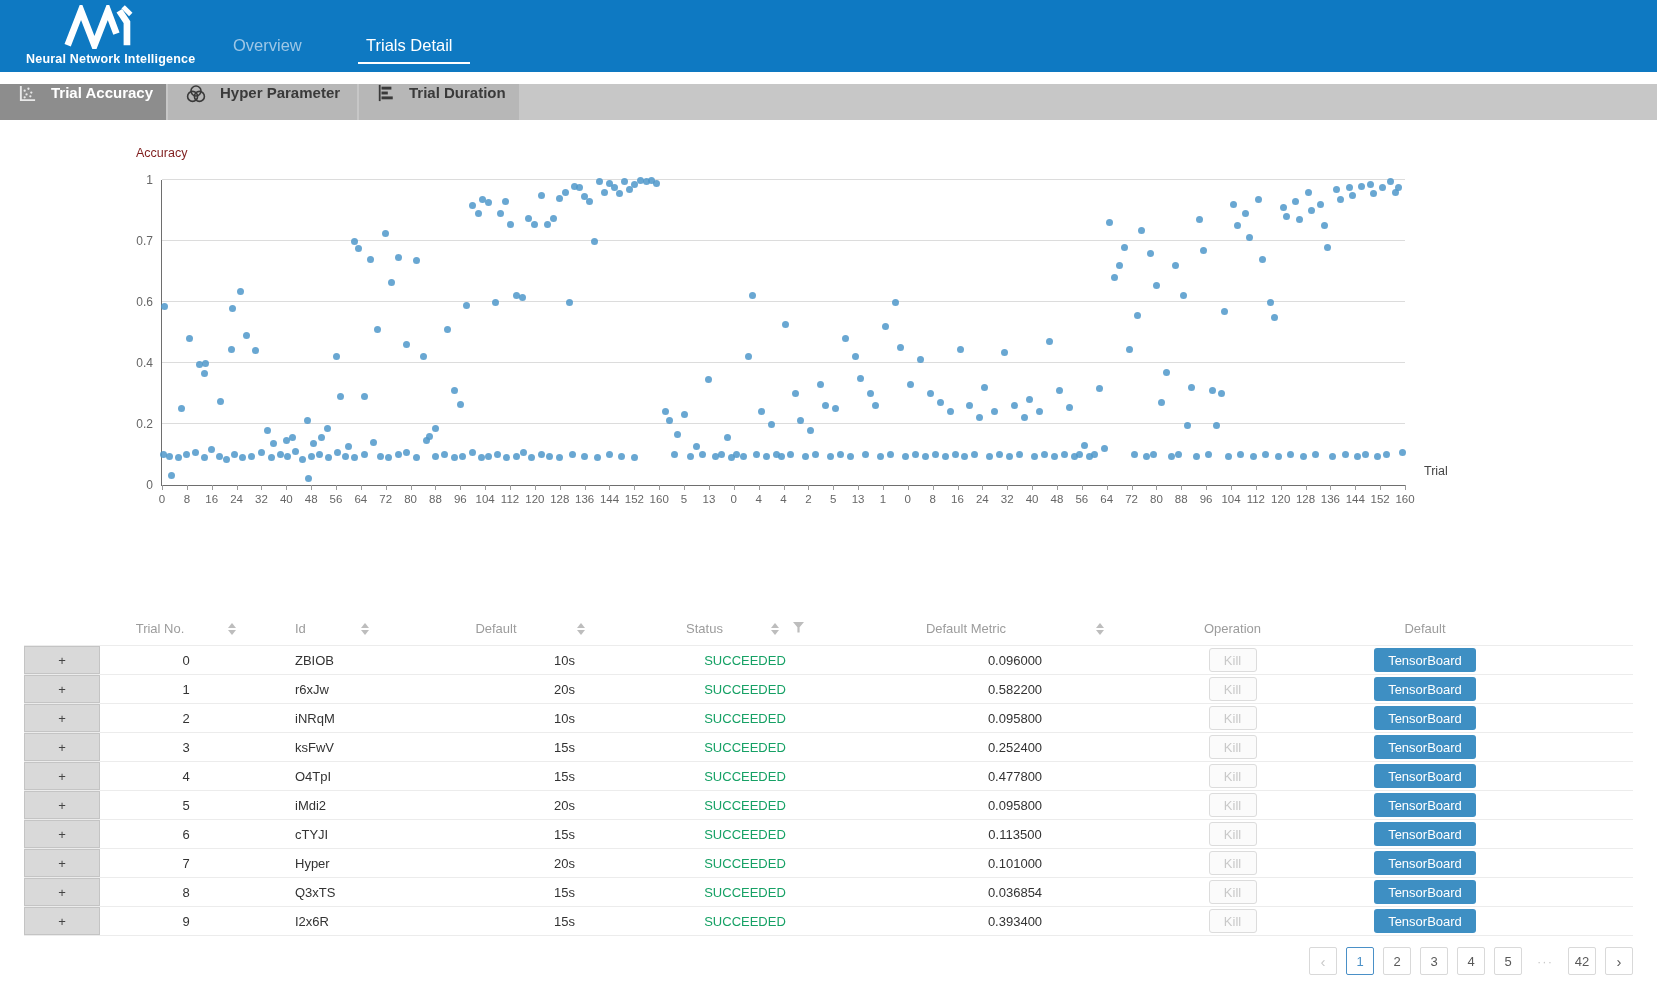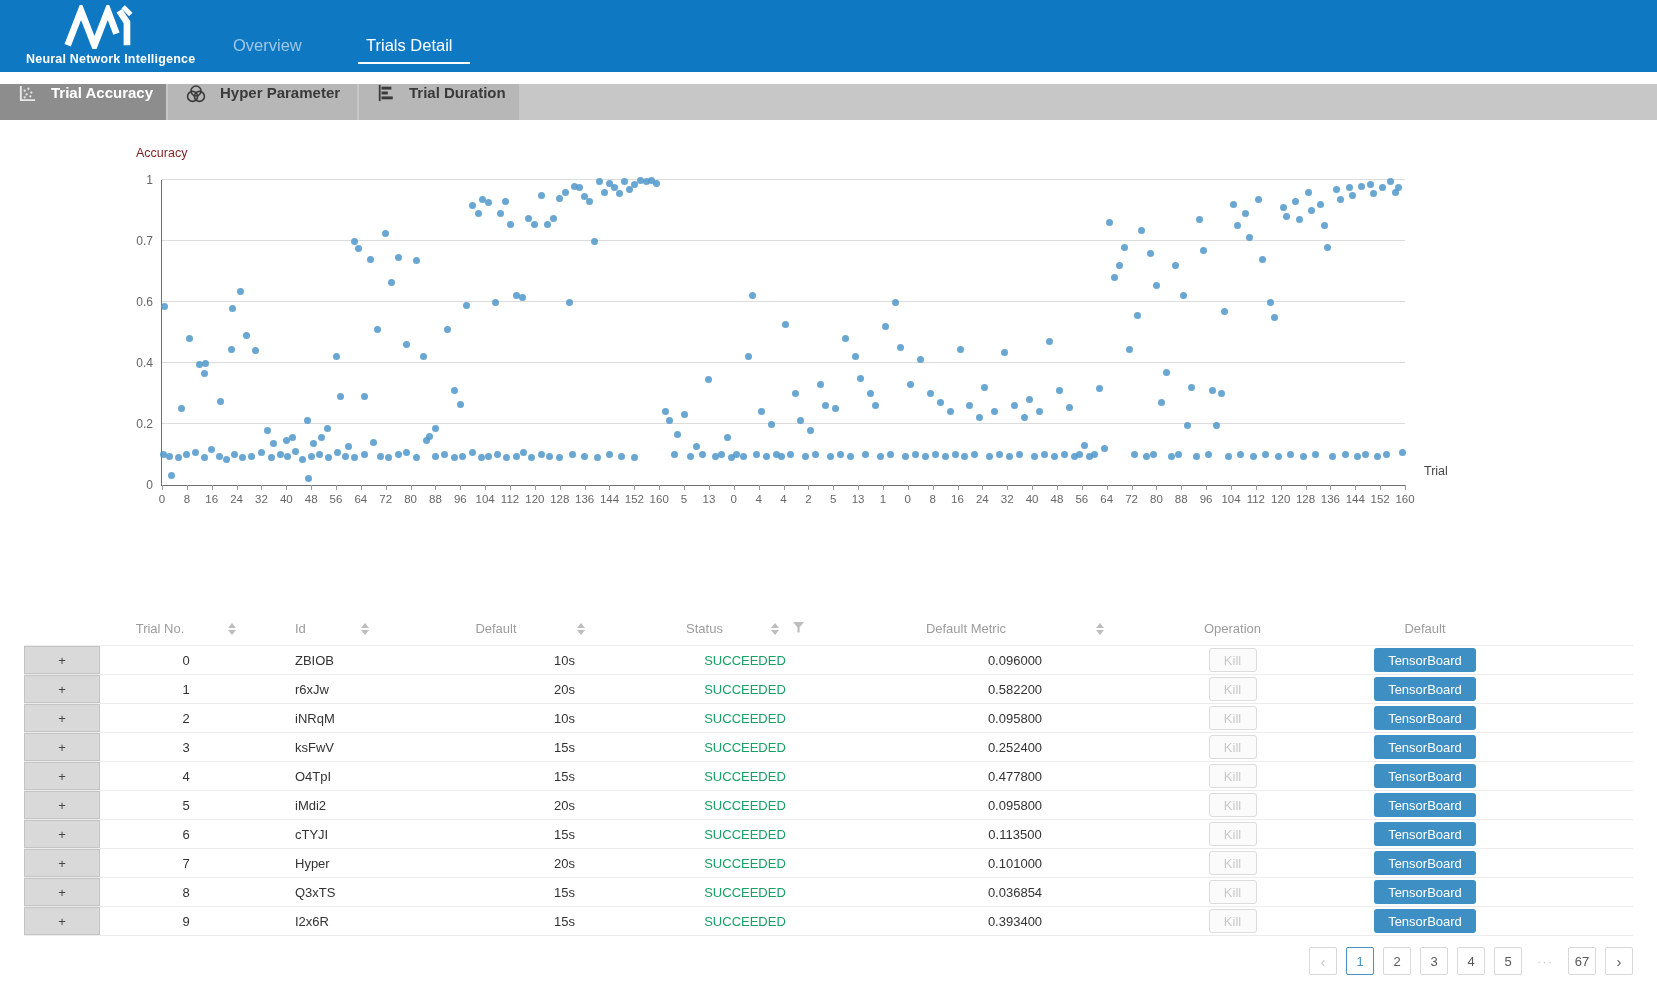--- a/index.html
+++ b/index.html
@@ -762,17 +762,17 @@
   </div>
 
   <div class="pager" id="pager">
       <div class="pg chev prev">‹</div>
       <div class="pg active">1</div>
       <div class="pg">2</div>
       <div class="pg">3</div>
       <div class="pg">4</div>
       <div class="pg">5</div>
       <div class="pg dots">···</div>
-      <div class="pg">67</div>
+      <div class="pg">42</div>
       <div class="pg chev next">›</div>
     </div>
 
 </div>
 
 </body></html>

